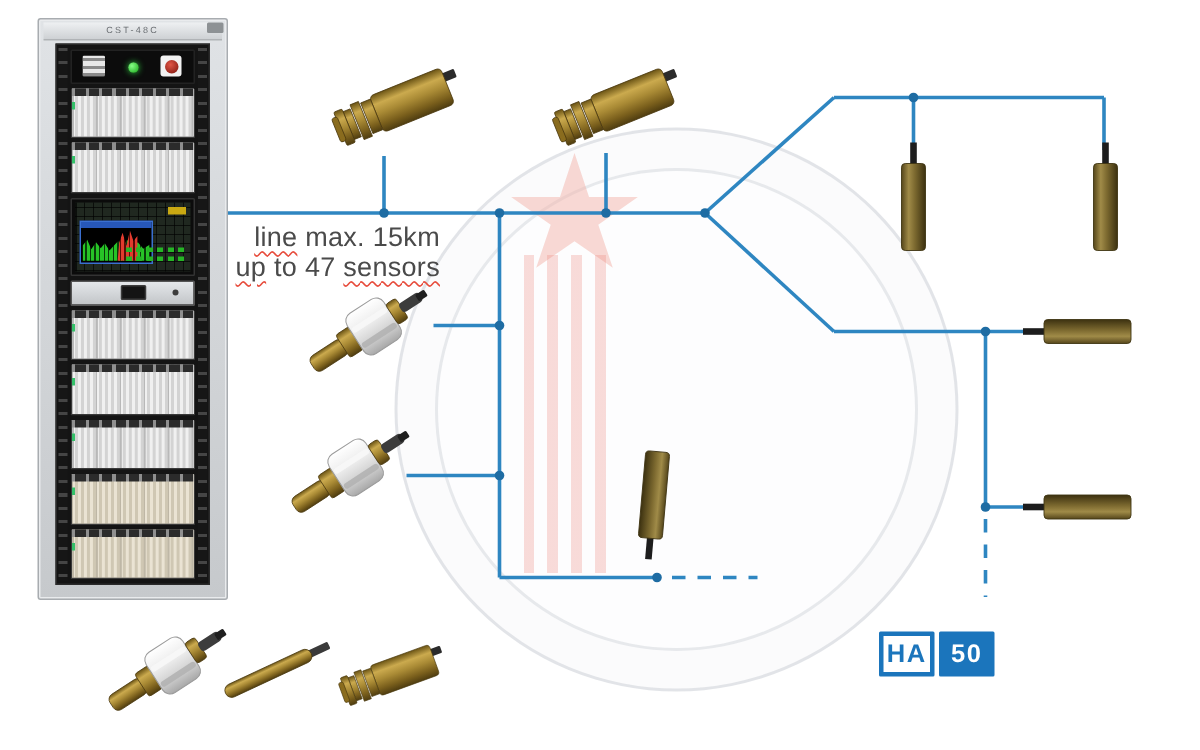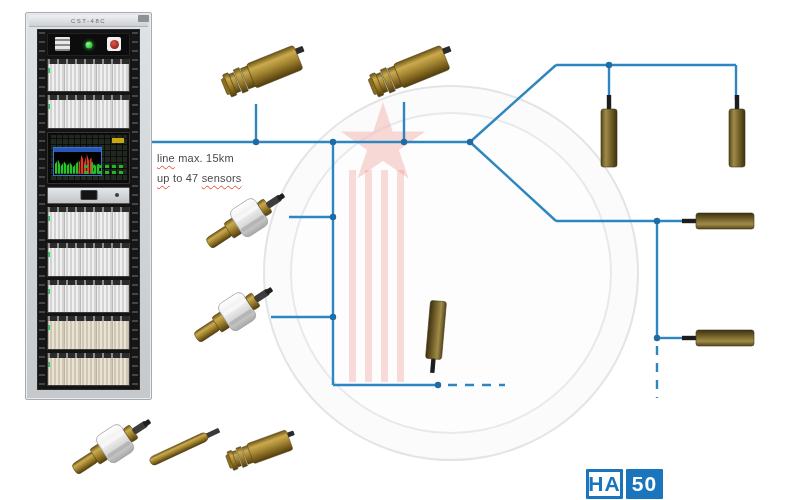--- a/index.html
+++ b/index.html
@@ -72,30 +72,30 @@
     clip-path:polygon(0% 100%,8% 45%,25% 15%,45% 55%,62% 8%,80% 40%,100% 25%,100% 100%);}
   .green-rows{position:absolute;right:3px;bottom:7px;width:40px;height:9px;
     background:repeating-linear-gradient(90deg,#25b525 0 4px,rgba(0,0,0,0) 4px 7px) 0 0/100% 3px no-repeat,
                repeating-linear-gradient(90deg,#25b525 0 4px,rgba(0,0,0,0) 4px 7px) 0 6px/100% 3px no-repeat;}
   .rrow.drawer{height:15px;position:relative;background:linear-gradient(#e4e7ea,#c2c5c8);border:1px solid #555;}
   .drawer-btn{position:absolute;left:50%;top:50%;transform:translate(-50%,-50%);width:15px;height:8px;
     background:#141414;border:1px solid #3c3c3c;border-radius:1px;}
   .drawer-dot{position:absolute;right:10px;top:50%;transform:translateY(-50%);width:4px;height:4px;border-radius:50%;background:#3c3c3c;}
 
   
-  .annotation{position:absolute;left:157px;top:148px;z-index:3;font-size:11px;line-height:20px;
-    color:var(--ann,#4a4a4a);letter-spacing:.2px;}
+  .annotation{position:absolute;left:157px;top:148px;z-index:3;font-size:18px;line-height:20px;
+    color:var(--ann,#4a4a4a);letter-spacing:.2px;text-align:right;}
   .annotation .sq{text-decoration:underline;text-decoration-style:wavy;text-decoration-color:#e74c3c;
     text-decoration-thickness:1px;text-underline-offset:3px;}
   .legend-label{position:absolute;left:315px;top:435px;z-index:3;font-size:16px;color:#585858;letter-spacing:.2px;}
 
   
   .haso{position:absolute;left:586px;top:421px;z-index:3;display:flex;gap:3px;}
   .haso-box{width:37px;height:30px;display:flex;align-items:center;justify-content:center;
-    font-weight:bold;font-size:21px;letter-spacing:1px;border-radius:1px;margin-top:48px;}
+    font-weight:bold;font-size:17px;letter-spacing:1px;border-radius:1px;}
   .haso-left{border:3px solid var(--haso,#1b75bc);color:var(--haso,#1b75bc);background:#fff;width:31px;height:24px;}
   .haso-right{background:var(--haso,#1b75bc);color:#fff;}
 </style>
 </head>
 <body>
 
 <div class="stage">
 
   <div class="wm wm-circle-outer"></div>
   <div class="wm wm-circle-inner"></div>

